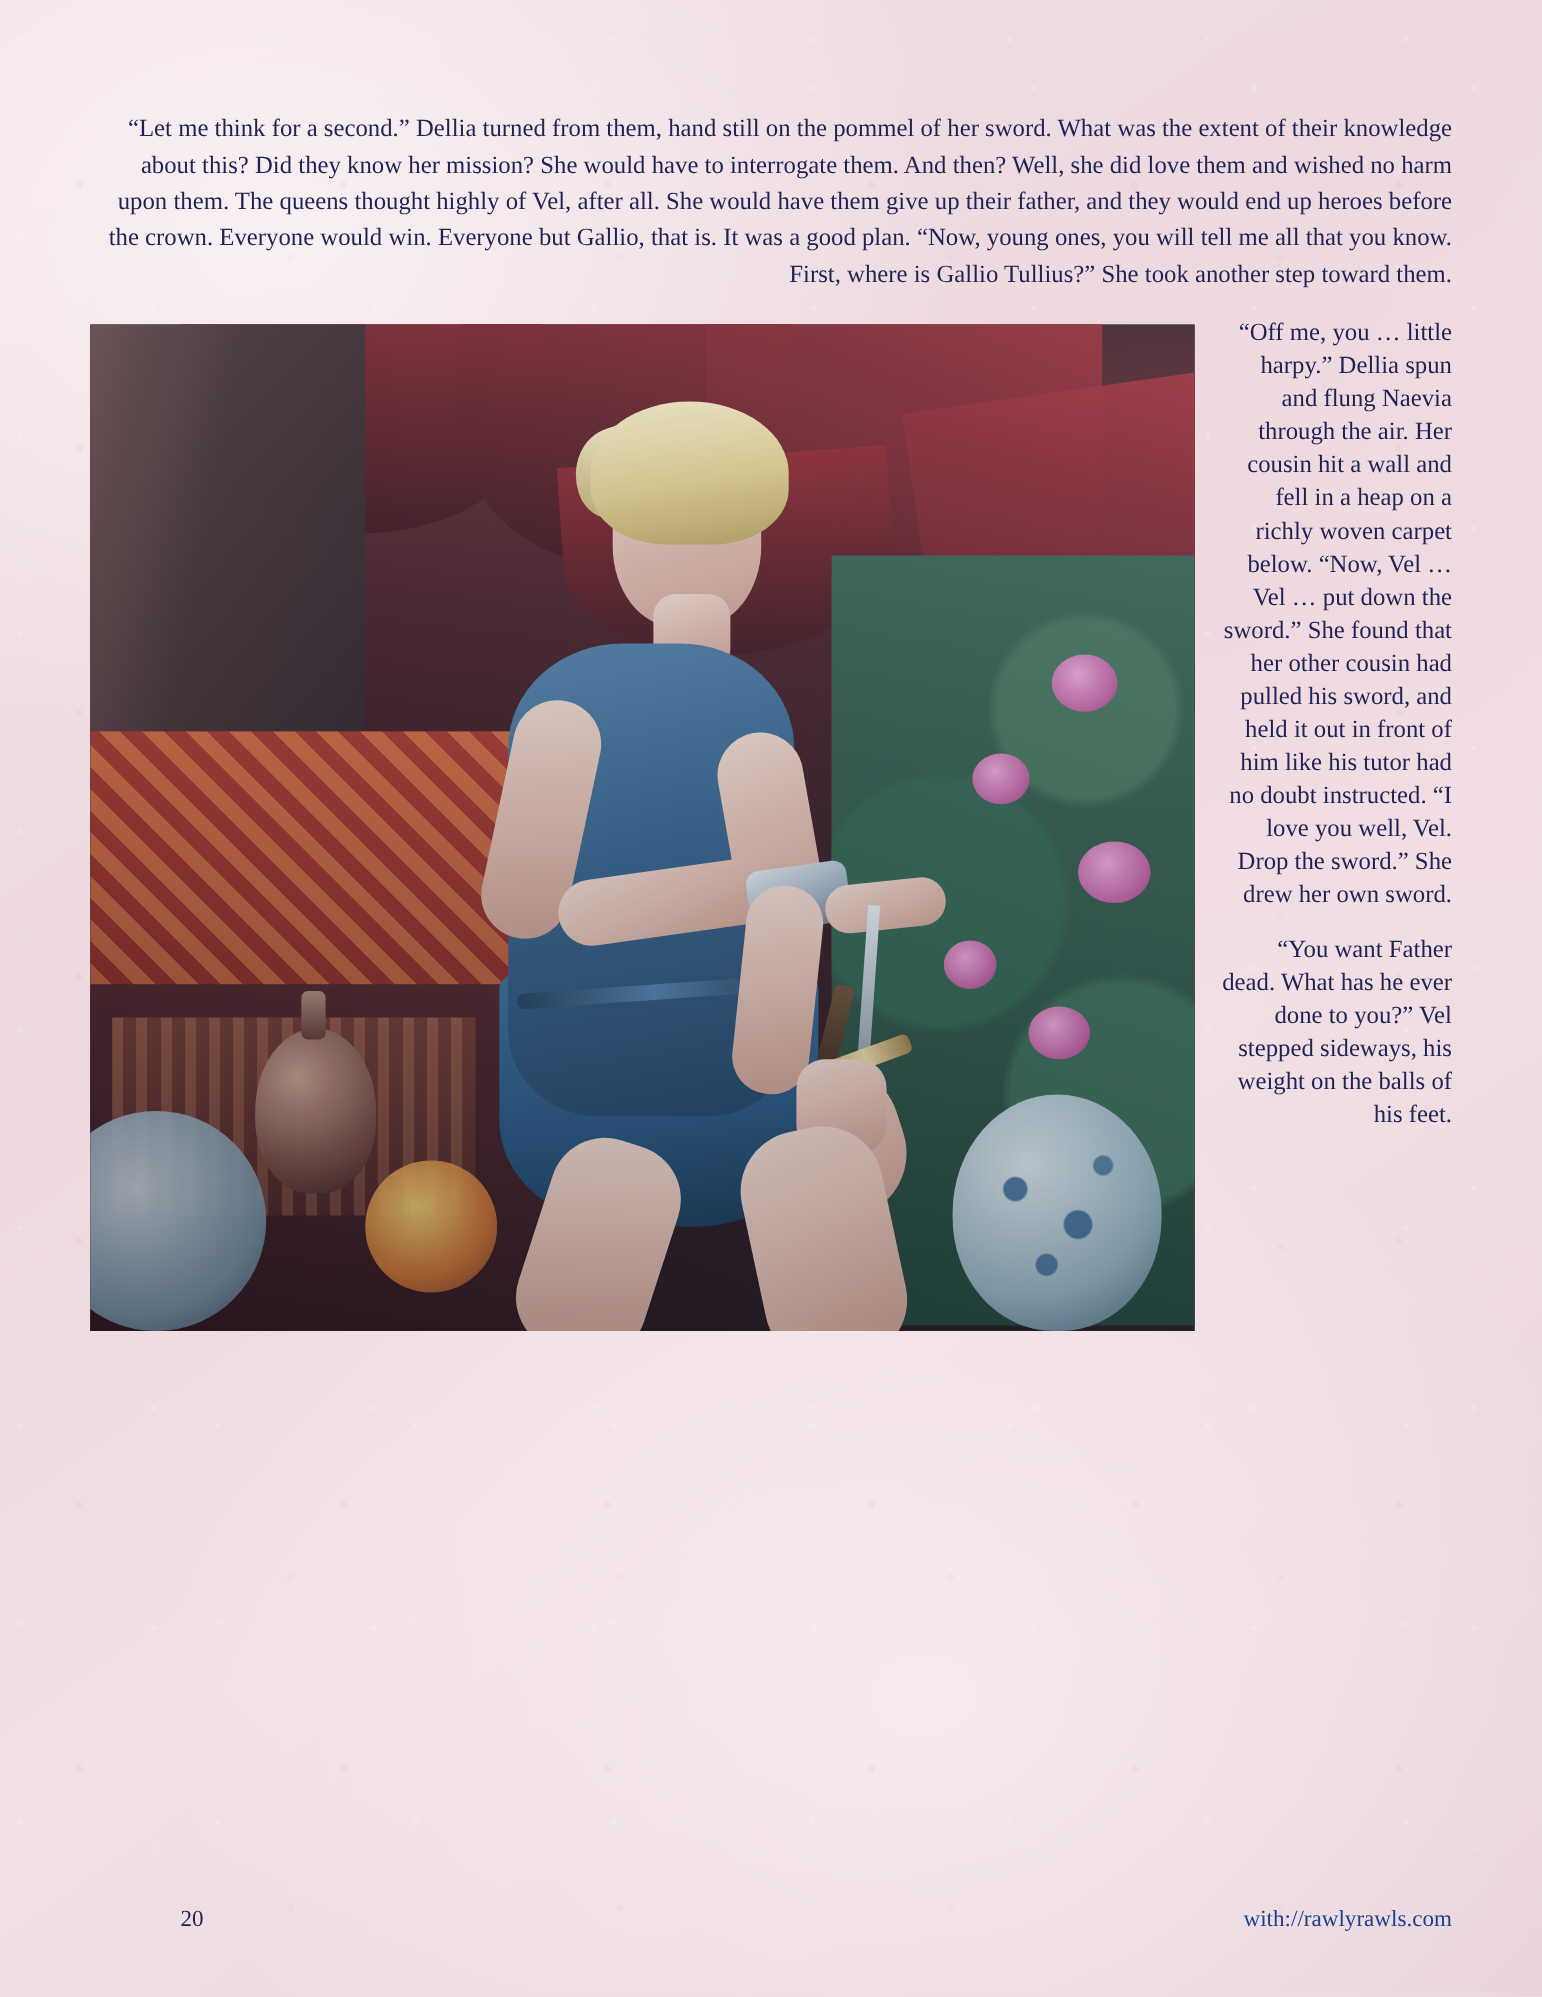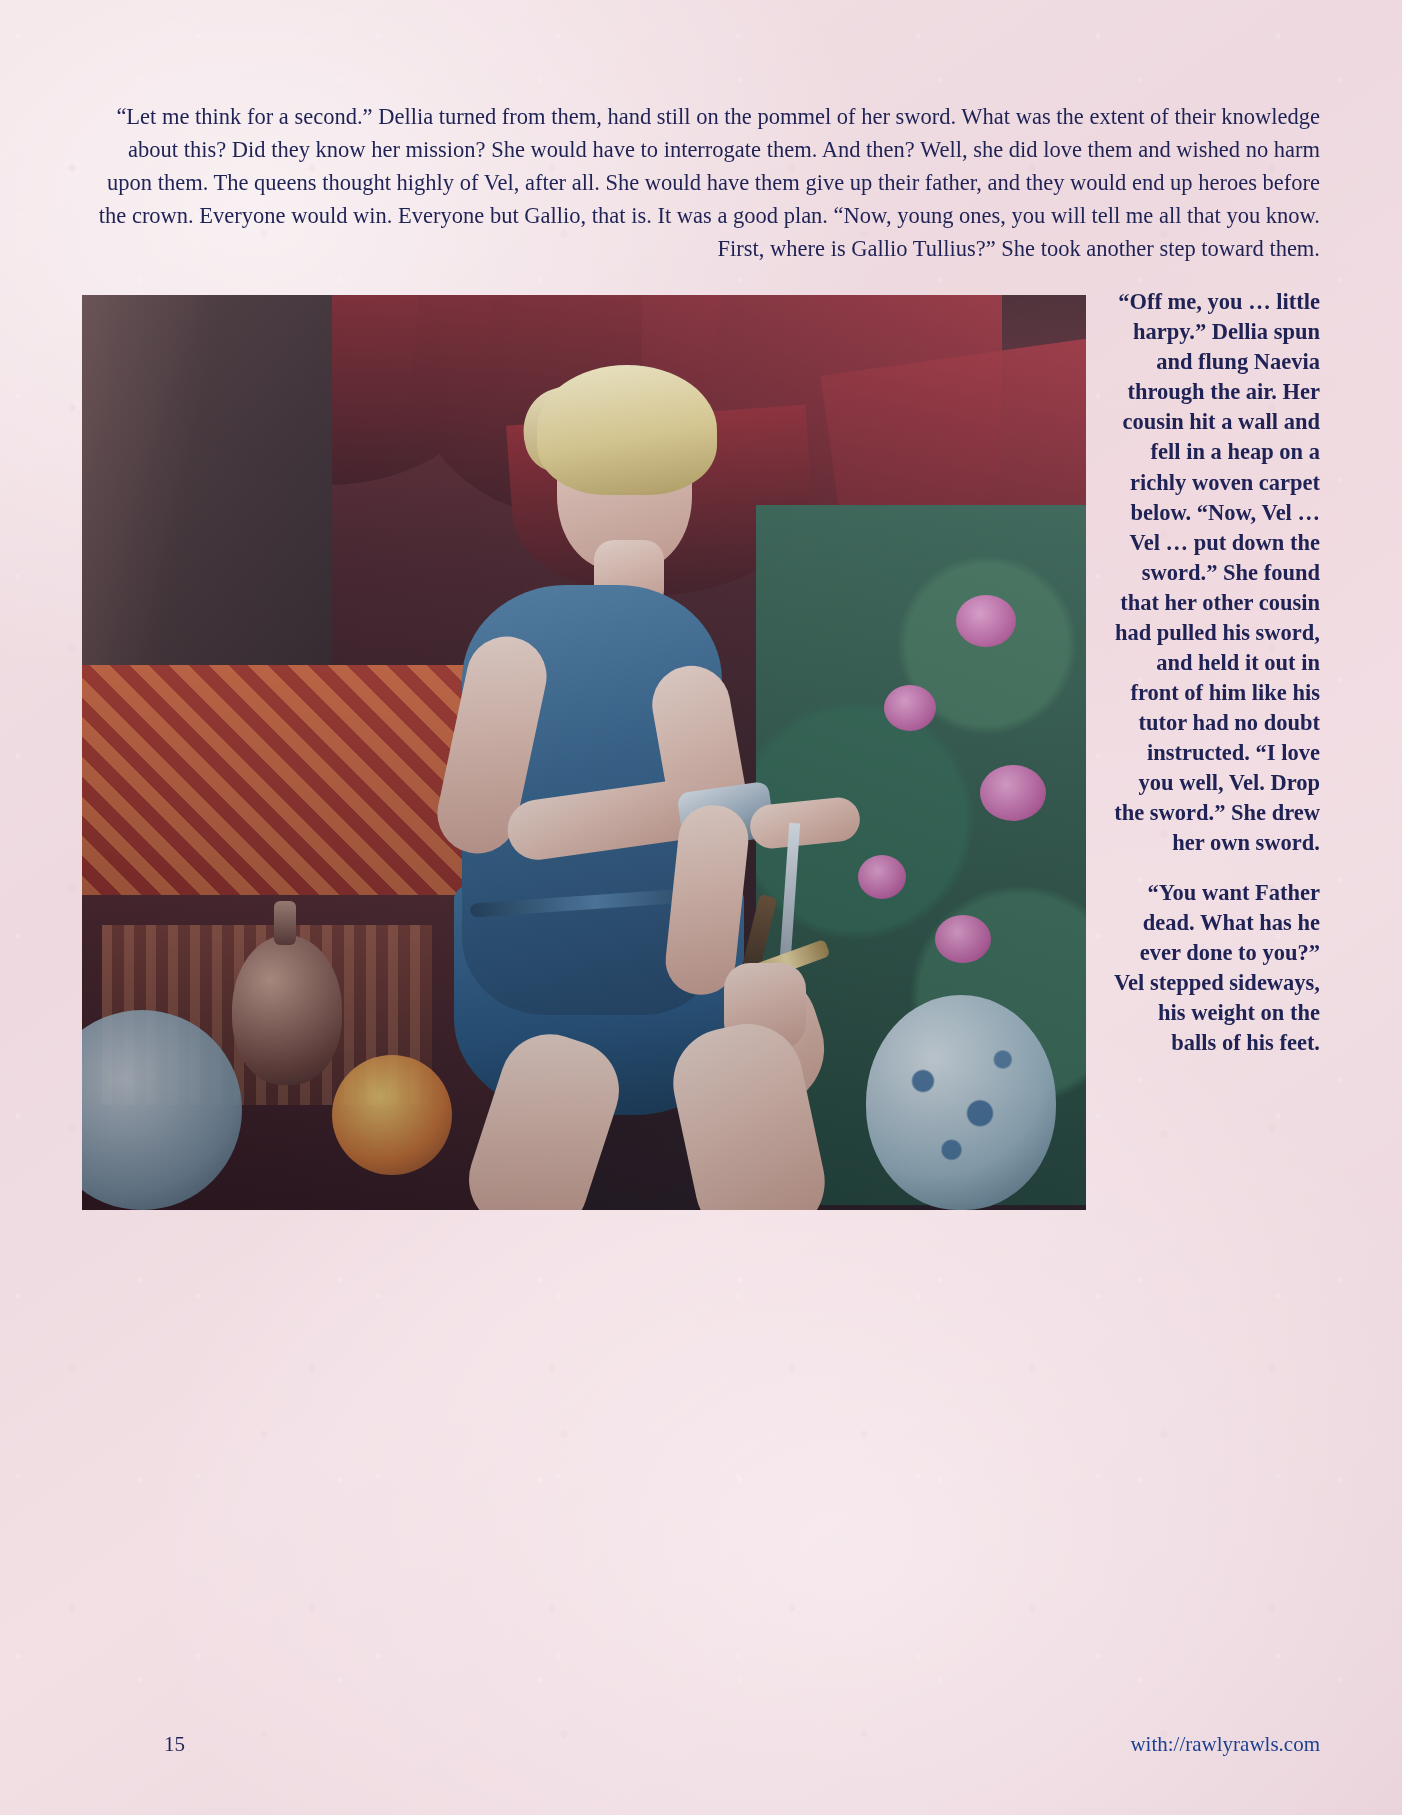--- a/index.html
+++ b/index.html
@@ -47,21 +47,20 @@
     font-size: 22.5px;
     line-height: 1.47;
     color: #1f2255;
     text-align: right;
   }
   p:last-child { margin-bottom: 0; }
 
   .figure-block {
     position: relative;
     overflow: hidden;
-    font-weight: bold;
   }
   .illustration {
     float: left;
     width: 1004px;
     height: 915px;
     margin: 8px 22px 6px 0;
     position: relative;
     overflow: hidden;
     background: #2a1418;
   }
@@ -404,16 +403,16 @@
         <p>“Off me, you … little harpy.” Dellia spun and flung Naevia through the air. Her cousin hit a wall and fell in a heap on a richly woven carpet below. “Now, Vel … Vel … put down the sword.” She found that her other cousin had pulled his sword, and held it out in front of him like his tutor had no doubt instructed. “I love you well, Vel. Drop the sword.” She drew her own sword.</p>
         <p>“You want Father dead. What has he ever done to you?” Vel stepped sideways, his weight on the balls of his feet.</p>
       </div>
 
     </div>
 
 
   </div>
 
   <div class="footer">
-    <span class="page-number">15</span>
+    <span class="page-number">20</span>
     <a class="site-link" href="#">with://rawlyrawls.com</a>
   </div>
 </div>
 
 </body></html>

